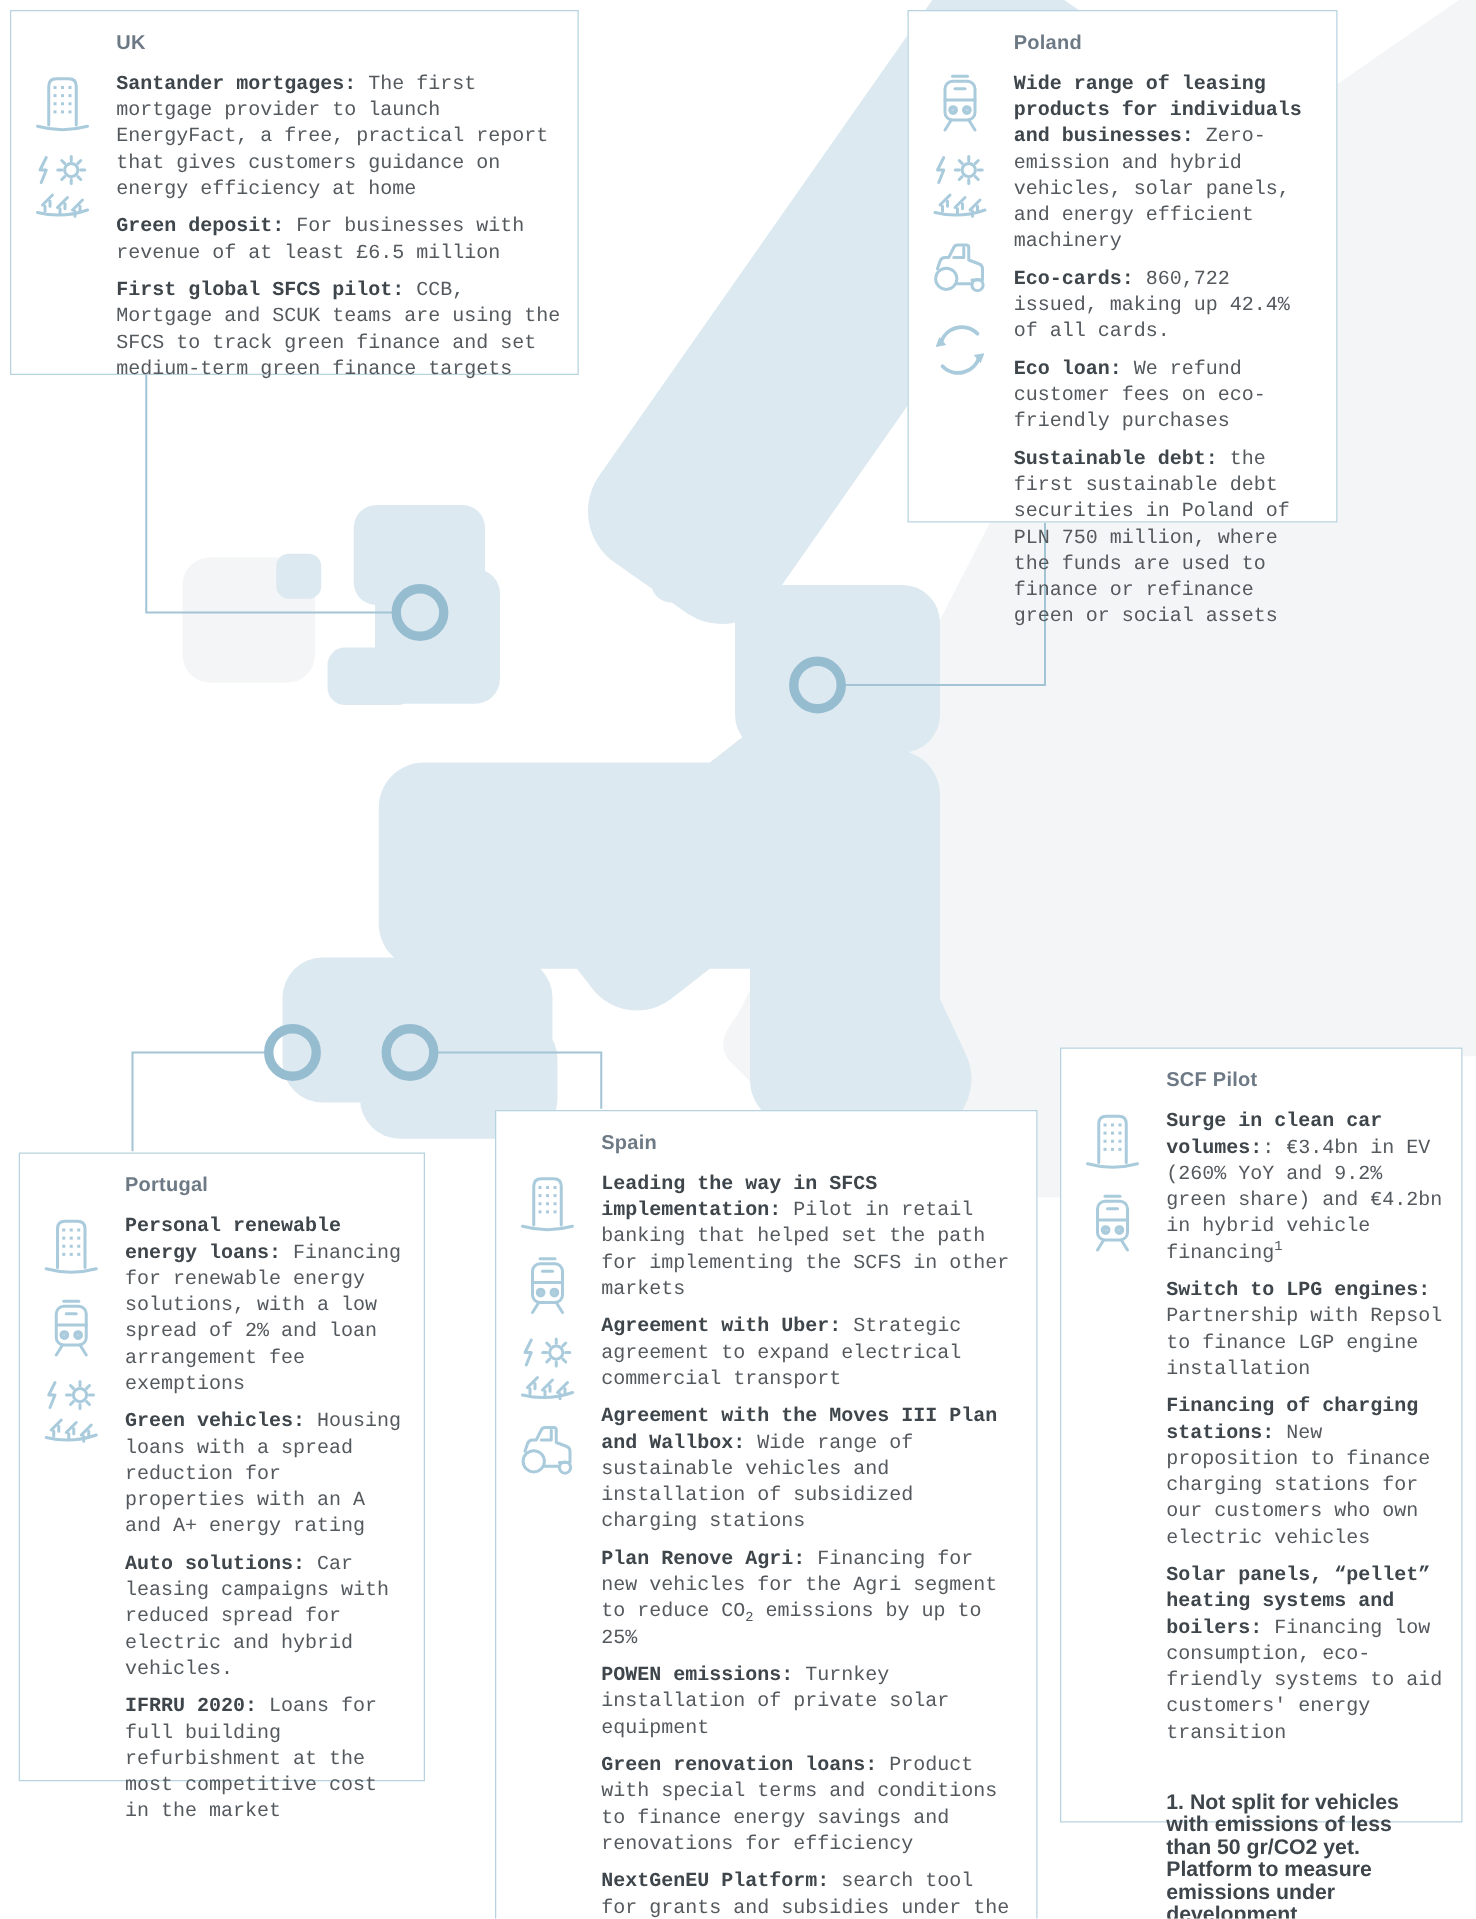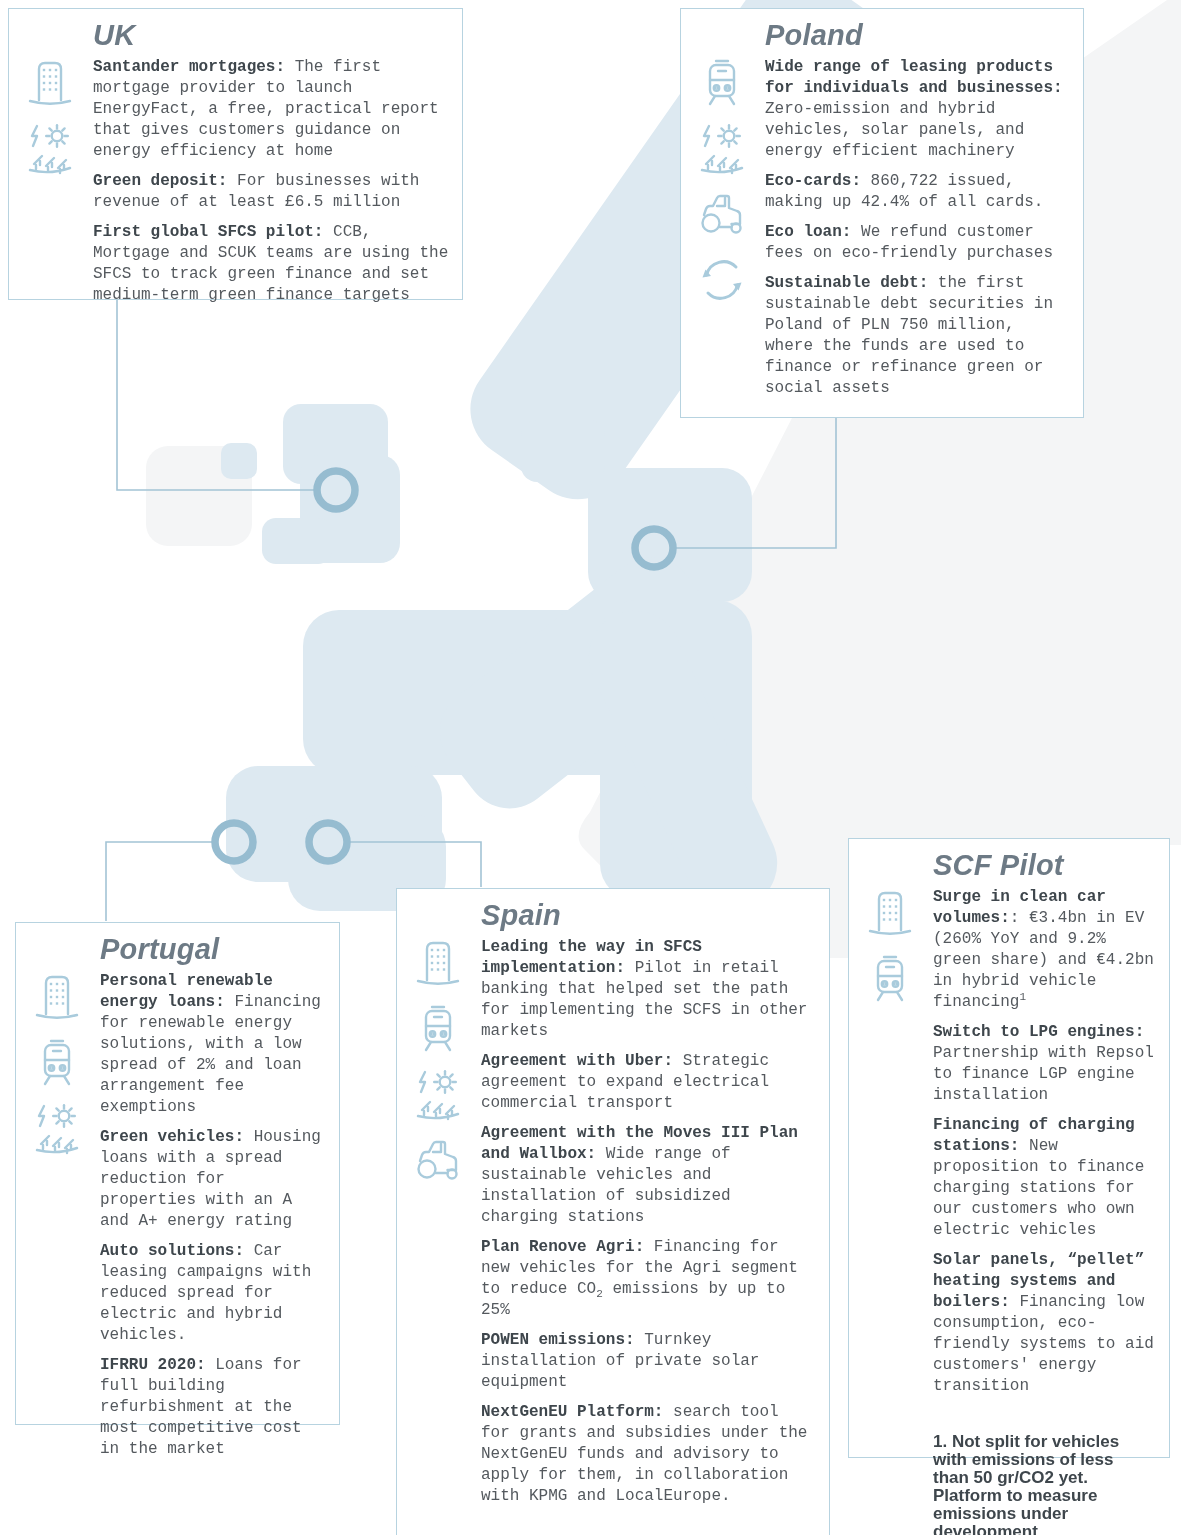--- a/index.html
+++ b/index.html
@@ -25,36 +25,36 @@
   .map .land rect{fill:var(--map-blue)}
   .map .connectors polyline{stroke:var(--connector-line);stroke-width:1.6;fill:none}
   .map .markers circle{stroke:var(--marker-ring);stroke-width:7.5;fill:none}
 
   .box{
     position:absolute;background:var(--box-bg);
     border:1px solid var(--box-border);
     display:flex;
   }
   .box.uk{left:8px;top:8px;width:455px;height:292px}
-  .box.poland{left:680px;top:8px;width:404px;height:410px}
+  .box.poland{left:726px;top:8px;width:344px;height:410px}
   .box.portugal{left:15px;top:922px;width:325px;height:503px}
   .box.spain{left:396px;top:888px;width:434px;height:720px}
   .box.scf{left:848px;top:838px;width:322px;height:620px}
 
   .icons{
     width:82px;flex:0 0 82px;padding-top:46px;
     display:flex;flex-direction:column;align-items:center;gap:12px;
   }
   .icon{width:54px;height:54px;color:var(--icon-blue);display:block}
   .icon svg{width:100%;height:100%;display:block}
 
   .content{flex:1;padding:13px 12px 0 2px}
   .content h2{
-    font-size:29px;line-height:26px;font-weight:bold;
-    color:var(--title-gray);margin:0 0 9px;letter-spacing:.2px;font-style:italic;
+    font-size:16px;line-height:26px;font-weight:bold;
+    color:var(--title-gray);margin:0 0 9px;letter-spacing:.2px;
   }
   .item{
     font-size:16px;line-height:21px;color:var(--body-gray);
     margin:0 0 9px;
     font-family:Liberation Mono, monospace;
   }
   .item b{color:var(--lead-dark)}
   .item sub{font-size:11px;line-height:0}
   .item sup{font-size:11px;line-height:0}
   .footnote{
@@ -337,20 +337,21 @@
         </span>
       </div>
     <div class="content">
       <h2>Spain</h2>
       <div class="items">
           <p class="item"><b>Leading the way in SFCS implementation:</b> Pilot in retail banking that helped set the path for implementing the SCFS in other markets</p>
           <p class="item"><b>Agreement with Uber:</b> Strategic agreement to expand electrical commercial transport</p>
           <p class="item"><b>Agreement with the Moves III Plan and Wallbox:</b> Wide range of sustainable vehicles and installation of subsidized charging stations</p>
           <p class="item"><b>Plan Renove Agri:</b> Financing for new vehicles for the Agri segment to reduce CO<sub>2</sub> emissions by up to 25%</p>
           <p class="item"><b>POWEN emissions:</b> Turnkey installation of private solar equipment</p>
+          <p class="item"><b>Green renovation loans:</b> Product with special terms and conditions to finance energy savings and renovations for efficiency</p>
           <p class="item"><b>NextGenEU Platform:</b> search tool for grants and subsidies under the NextGenEU funds and advisory to apply for them, in collaboration with KPMG and LocalEurope.</p>
         </div>
     </div>
   </section>
 
   <section class="box scf">
     <div class="icons">
         <span class="icon">
           <svg viewBox="0 0 54 54" fill="none" stroke="currentColor" stroke-width="2.4" stroke-linecap="round" stroke-linejoin="round">
             <path d="M16 45 V14 q0-6 6-6 h10 q6 0 6 6 v31"></path>

